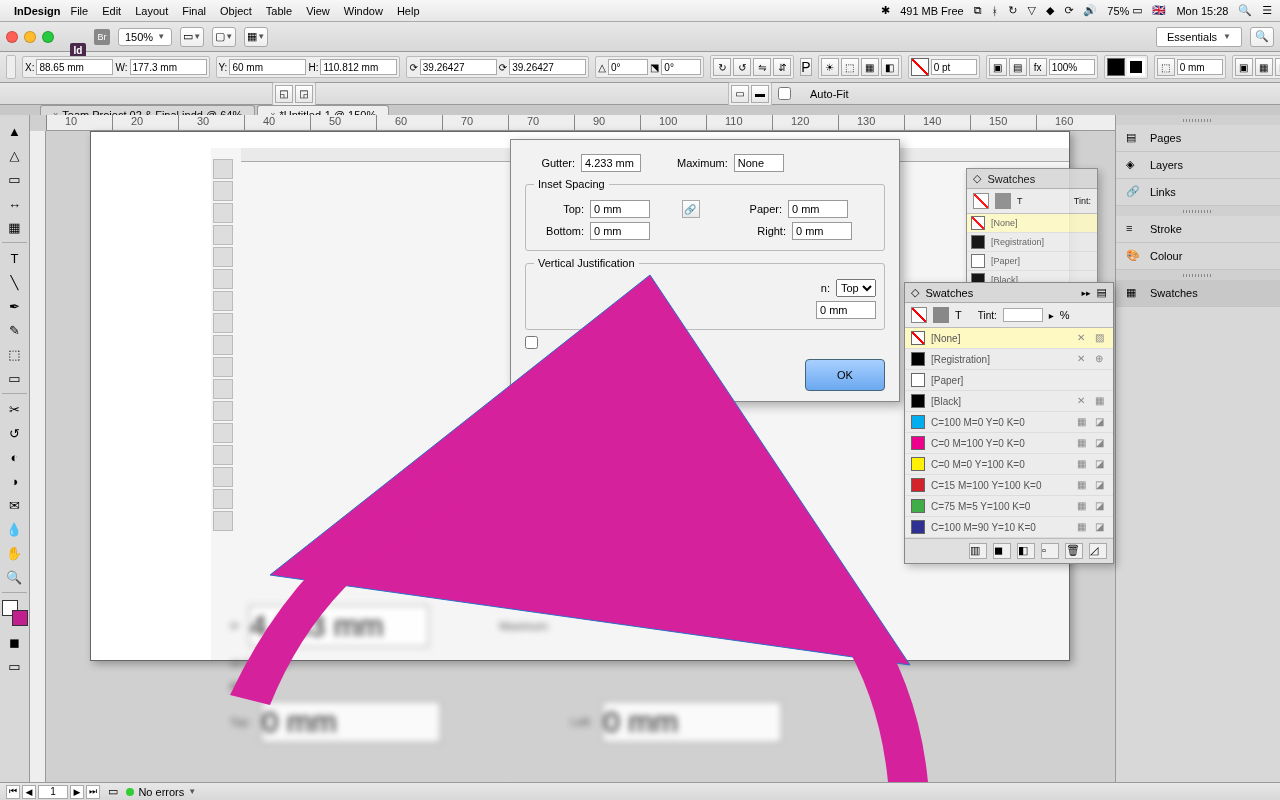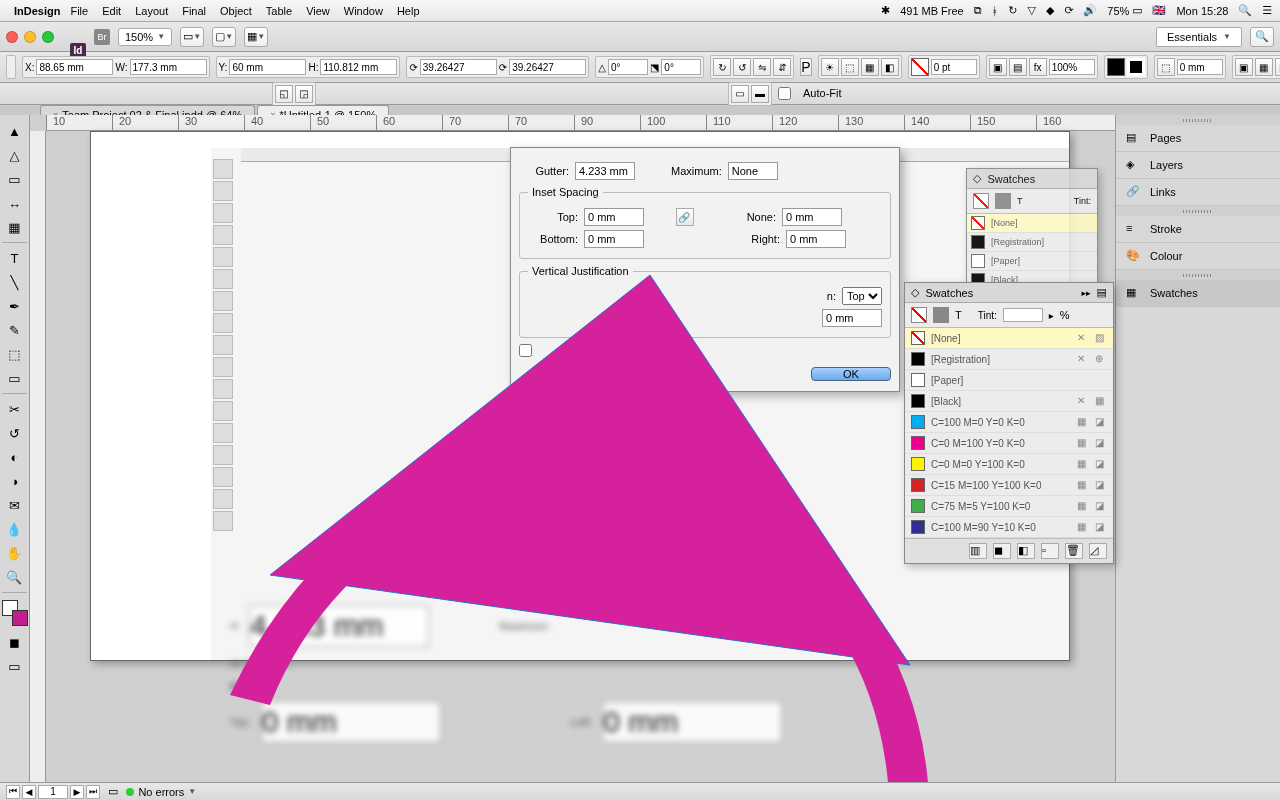--- a/index.html
+++ b/index.html
@@ -44,39 +44,39 @@
 .workspace{position:absolute;top:115px;left:0;right:0;bottom:18px;display:flex;}
 .toolbox{width:30px;background:#d8d8d8;border-right:1px solid #999;display:flex;flex-direction:column;padding-top:4px;}
 .toolbox .tool{width:26px;height:22px;margin:1px auto;border:1px solid transparent;display:flex;align-items:center;justify-content:center;font-size:13px;}
 .toolbox .divider{height:1px;background:#aaa;margin:3px 2px;}
 .toolbox .swapsw{width:26px;height:26px;margin:4px auto;position:relative;}
 .toolbox .swapsw .a{position:absolute;width:16px;height:16px;border:1px solid #333;background:#fff;left:0;top:0;}
 .toolbox .swapsw .b{position:absolute;width:16px;height:16px;border:1px solid #333;background:#c21f8e;right:0;bottom:0;}
 
 .canvas-area{flex:1;position:relative;background:#d0d0d0;overflow:hidden;}
 .ruler-h{position:absolute;top:0;left:16px;right:0;height:16px;background:#eee;border-bottom:1px solid #999;font-size:8px;display:flex;overflow:hidden;}
-.ruler-h .tick{flex:0 0 66px;border-left:1px solid #888;padding-left:6px;color:#555;}
+.ruler-h .tick{flex:0 0 66px;border-left:1px solid #888;padding-left:18px;color:#555;}
 .ruler-v{position:absolute;top:16px;left:0;width:16px;bottom:0;background:#eee;border-right:1px solid #999;}
 .page{position:absolute;top:16px;left:60px;width:980px;height:530px;background:#fff;border:1px solid #666;box-shadow:3px 3px 8px rgba(0,0,0,.3);}
 
 
 .inner{position:absolute;left:120px;top:16px;right:0;bottom:0;background:#f5f5f5;overflow:hidden;}
 .inner-toolbox{position:absolute;left:0;top:10px;width:24px;display:flex;flex-direction:column;}
 .inner-toolbox .t{width:20px;height:20px;margin:1px auto;background:#ddd;border:1px solid #bbb;}
 .inner-ruler{position:absolute;left:30px;top:0;height:14px;right:0;background:#eaeaea;border-bottom:1px solid #aaa;}
 
 
-.dialog{position:absolute;left:480px;top:32px;width:390px;background:#f2f2f2;border:1px solid #888;box-shadow:4px 4px 10px rgba(0,0,0,.3);padding:10px 8px;font-size:11px;}
+.dialog{position:absolute;left:480px;top:24px;width:390px;background:#f2f2f2;border:1px solid #888;box-shadow:4px 4px 10px rgba(0,0,0,.3);padding:10px 14px;font-size:11px;}
 .dialog .row{display:flex;align-items:center;gap:6px;margin:4px 0;}
 .dialog .row .lbl{width:50px;text-align:right;font-size:11px;}
 .dialog input[type=text]{width:60px;height:18px;border:1px solid #999;padding:0 3px;font-size:11px;}
 .dialog select{height:18px;font-size:11px;}
 .dialog fieldset{border:1px solid #bbb;padding:6px 8px;margin:6px 0;border-radius:3px;}
 .dialog legend{font-size:11px;padding:0 4px;}
-.dialog .okbtn{width:80px;height:14px;background:linear-gradient(#a8d0ff,#6ba8f0);border:1px solid #467;border-radius:4px;font-size:11px;float:right;margin-top:6px;}
+.dialog .okbtn{width:80px;height:32px;background:linear-gradient(#a8d0ff,#6ba8f0);border:1px solid #467;border-radius:4px;font-size:11px;float:right;margin-top:6px;}
 
 
 .artshape{position:absolute;left:200px;top:150px;width:700px;height:560px;pointer-events:none;}
 
 
 .panels-right{width:165px;background:#d8d8d8;border-left:1px solid #999;display:flex;flex-direction:column;}
 .panels-right .grip{height:10px;background:#d0d0d0;display:flex;align-items:center;justify-content:center;}
 .panels-right .grip::after{content:"";width:30px;height:3px;background:repeating-linear-gradient(90deg,#888 0 1px,transparent 1px 3px);}
 .panel-item{display:flex;align-items:center;gap:8px;padding:6px 10px;border-bottom:1px solid #c4c4c4;font-size:11px;}
 .panel-item.active{background:#c8c8c8;}
@@ -279,21 +279,21 @@
   <div style="width:260px;"></div>
   <div class="cp-group">
     <span class="miniicon">◱</span>
     <span class="miniicon">◲</span>
   </div>
   <div style="width:400px;"></div>
   <div class="cp-group">
     <span class="miniicon">▭</span>
     <span class="miniicon">▬</span>
   </div>
-  <label style="display:flex;align-items:flex-start;gap:12px;">
+  <label style="display:flex;align-items:center;gap:19px;">
       <input type="checkbox" style="">
       <span>Auto-Fit</span>
     </label>
 </div>
 
 <div class="tabstrip">
   <div class="tab">
       <span class="close">×</span>
       <span>Team Project 02 &amp; Final.indd @ 64%</span>
     </div>
@@ -407,21 +407,21 @@
         <input type="text" style="width: 50px;" value="None">
       </div>
       <fieldset>
         <legend>Inset Spacing</legend>
         <div class="row">
           <span class="lbl">Top:</span>
             <input type="text" value="0 mm" style="">
           <span style="width:20px"></span>
             <span class="miniicon">🔗</span>
             <span style="width:20px"></span>
-          <span class="lbl">None:</span>
+          <span class="lbl">Paper:</span>
             <input type="text" value="0 mm" style="">
         </div>
         <div class="row">
           <span class="lbl">Bottom:</span>
             <input type="text" value="0 mm" style="">
           <span style="width:74px"></span>
           <span class="lbl">Right:</span>
             <input type="text" value="0 mm" style="">
         </div>
       </fieldset>

